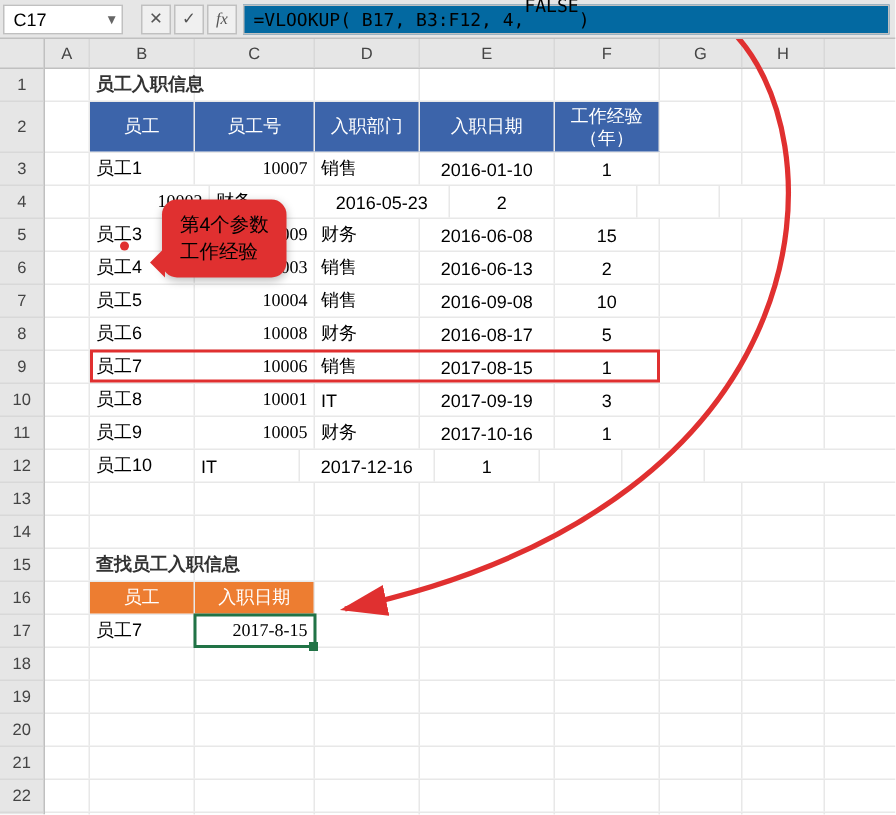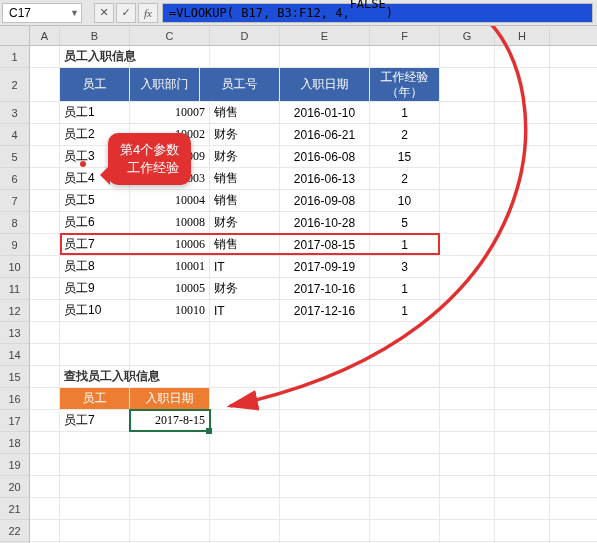--- a/index.html
+++ b/index.html
@@ -47,21 +47,21 @@
     display: flex;
     align-items: center;
     justify-content: center;
     color: #555;
     margin-left: 2px;
     font-size: 11px;
   }
   .fb-fx { font-style: italic; font-family: "Times New Roman", serif; text-align: center; }
   .formula-input {
     flex: 1;
-    background: #1d4ed8;
+    background: #0369a1;
     border: 1px solid #c0c0c0;
     height: 20px;
     margin: 0 4px 0 4px;
     display: flex;
     align-items: center;
     padding: 0 6px;
     font-family: Consolas, monospace;
     font-size: 12px;
     position: relative;
   }
@@ -176,24 +176,24 @@
     bottom: -3px;
     width: 6px;
     height: 6px;
     background: #217346;
   }
 
   
   .callout {
     position: absolute;
     background: #e03030;
-    color: #ffffff;
+    color: #000000;
     border-radius: 10px;
     padding: 8px 12px;
-    text-align: right;
+    text-align: left;
     font-size: 13px;
     line-height: 1.4;
     z-index: 10;
     box-shadow: 0 2px 6px rgba(0,0,0,0.25);
   }
   .callout::after {
     content: '';
     position: absolute;
     left: -18px;
     top: 32px;
@@ -291,44 +291,43 @@
         <div class="cell cD"></div>
         <div class="cell cE"></div>
         <div class="cell cF"></div>
         <div class="cell cG"></div>
         <div class="cell cH"></div>
       </div>
 
       <div class="grow tall">
         <div class="cell cA"></div>
         <div class="cell cB hdr">员工</div>
+        <div class="cell cC hdr">员工号</div>
         <div class="cell cD hdr">入职部门</div>
-        <div class="cell cC hdr">员工号</div>
         <div class="cell cE hdr">入职日期</div>
         <div class="cell cF hdr">工作经验（年）</div>
         <div class="cell cG"></div>
         <div class="cell cH"></div>
       </div>
 
       <div class="grow">
           <div class="cell cA"></div>
           <div class="cell cB">员工1</div>
           <div class="cell cC num-right">10007</div>
           <div class="cell cD">销售</div>
           <div class="cell cE center">2016-01-10</div>
           <div class="cell cF center">1</div>
           <div class="cell cG"></div>
           <div class="cell cH"></div>
         </div>
       <div class="grow">
           <div class="cell cA"></div>
-          <div class="cell cB">员工2</div>
           <div class="cell cC num-right">10002</div>
           <div class="cell cD">财务</div>
-          <div class="cell cE center">2016-06-21</div>
+          <div class="cell cE center">2016-05-23</div>
           <div class="cell cF center">2</div>
           <div class="cell cG"></div>
           <div class="cell cH"></div>
         </div>
       <div class="grow">
           <div class="cell cA"></div>
           <div class="cell cB">员工3</div>
           <div class="cell cC num-right">10009</div>
           <div class="cell cD">财务</div>
           <div class="cell cE center">2016-06-08</div>
@@ -354,21 +353,21 @@
           <div class="cell cE center">2016-09-08</div>
           <div class="cell cF center">10</div>
           <div class="cell cG"></div>
           <div class="cell cH"></div>
         </div>
       <div class="grow">
           <div class="cell cA"></div>
           <div class="cell cB">员工6</div>
           <div class="cell cC num-right">10008</div>
           <div class="cell cD">财务</div>
-          <div class="cell cE center">2016-10-28</div>
+          <div class="cell cE center">2016-08-17</div>
           <div class="cell cF center">5</div>
           <div class="cell cG"></div>
           <div class="cell cH"></div>
         </div>
       <div class="grow">
           <div class="cell cA"></div>
           <div class="cell cB">员工7</div>
           <div class="cell cC num-right">10006</div>
           <div class="cell cD">销售</div>
           <div class="cell cE center">2017-08-15</div>
@@ -392,21 +391,20 @@
           <div class="cell cC num-right">10005</div>
           <div class="cell cD">财务</div>
           <div class="cell cE center">2017-10-16</div>
           <div class="cell cF center">1</div>
           <div class="cell cG"></div>
           <div class="cell cH"></div>
         </div>
       <div class="grow">
           <div class="cell cA"></div>
           <div class="cell cB">员工10</div>
-          <div class="cell cC num-right">10010</div>
           <div class="cell cD">IT</div>
           <div class="cell cE center">2017-12-16</div>
           <div class="cell cF center">1</div>
           <div class="cell cG"></div>
           <div class="cell cH"></div>
         </div>
 
       <div class="grow">
           <div class="cell cA"></div>
           <div class="cell cB"></div>

